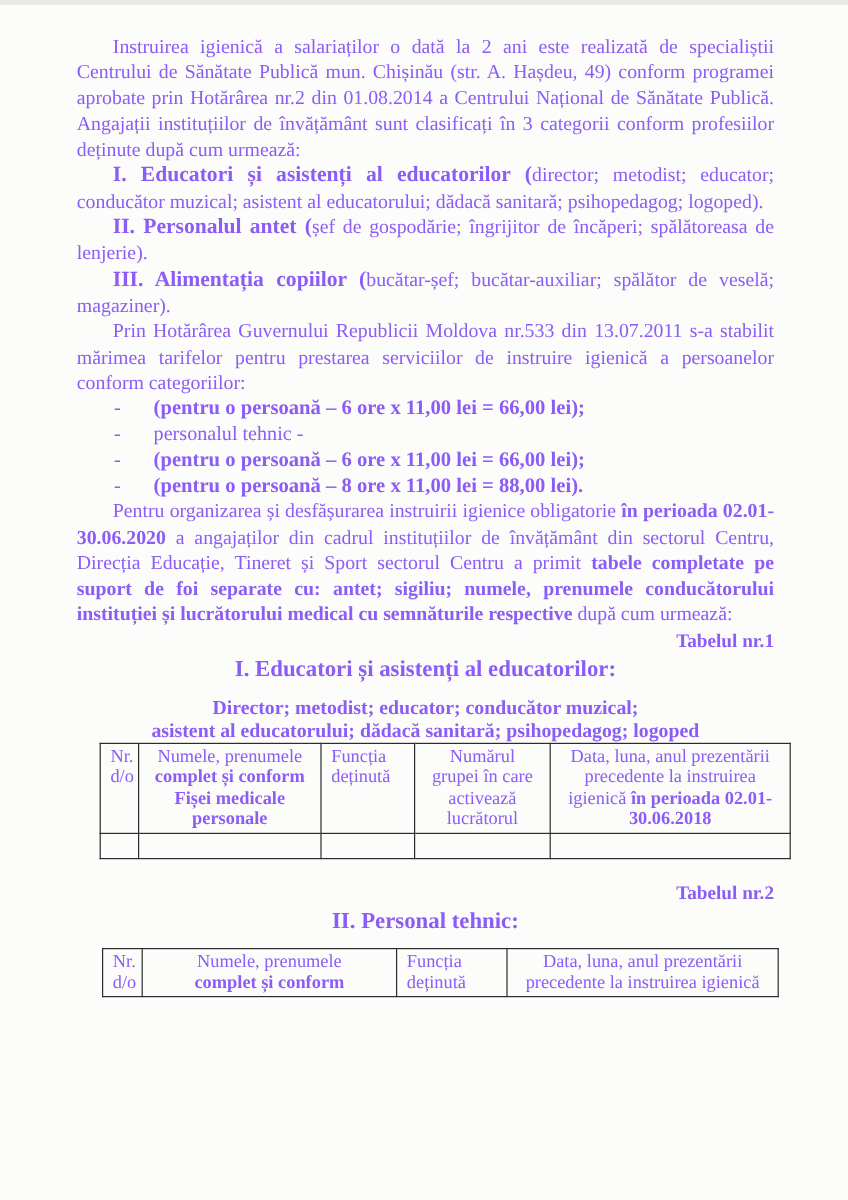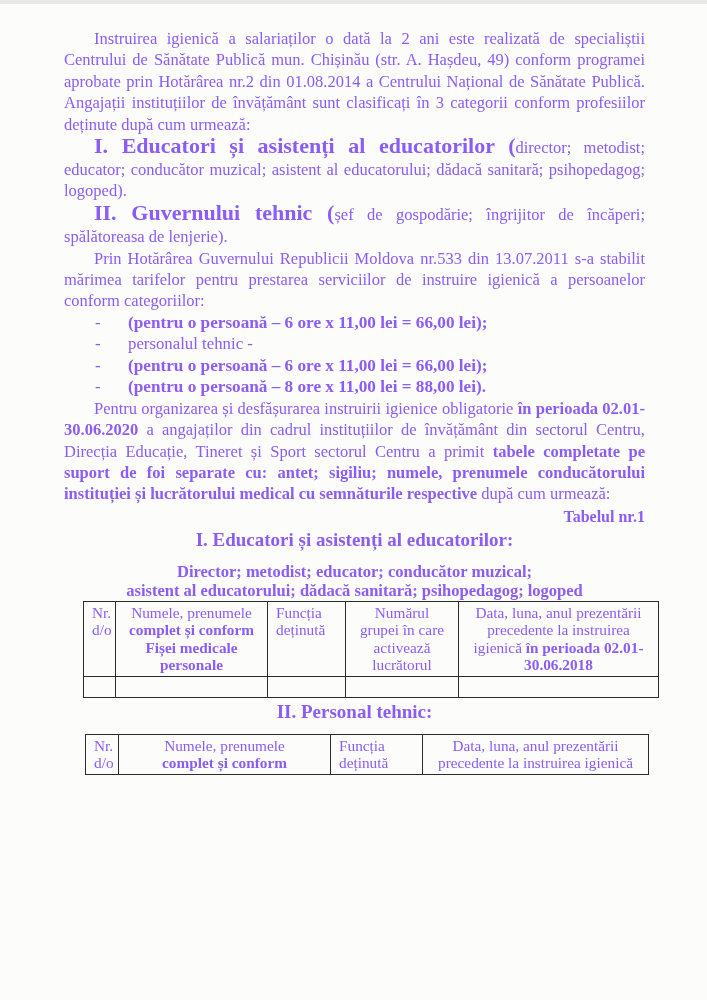--- a/index.html
+++ b/index.html
@@ -10,21 +10,21 @@
     margin:4px auto;
     background:#fcfcfa;
     color:#8b5cf6;
     font-family:"Liberation Serif","DejaVu Serif",serif;
     box-sizing:border-box;
     padding:24px 62px 8px 64px;
     overflow:hidden;
   }
   p.body { font-size:16.5px; line-height:21.4px; text-align:justify; text-indent:30px; margin:0; }
   .cat { font-size:16.5px; line-height:21.7px; text-align:justify; text-indent:30px; margin:0; }
-  .cat-title { font-weight:bold; font-size:22px; }
+  .cat-title { font-weight:bold; font-size:18px; }
   .b { font-weight:bold; }
   ul.tariffs { list-style:none; margin:0 0 0 31px; padding:0; }
   ul.tariffs li { font-size:16.8px; line-height:21.5px; white-space:nowrap; }
   ul.tariffs li .dash { display:inline-block; width:33px; }
   ul.tariffs li.b-item .txt { font-weight:bold; font-size:17.2px; }
   .p3 { margin-top:22px; }
   .tabel-label { text-align:right; font-weight:bold; font-size:16px; line-height:18px; margin:3px 0 0 0; }
   .sec-title { text-align:center; font-weight:bold; font-size:19px; line-height:24px; margin:2px 0 10px 0; }
   .subtitle { text-align:center; font-weight:bold; font-size:16.5px; line-height:19.5px; }
   table { border-collapse:collapse; table-layout:fixed; }
@@ -44,22 +44,23 @@
 </style>
 </head>
 <body>
 
 <div class="page">
 
   <p class="body">Instruirea igienică a salariaților o dată la 2 ani este realizată de specialiștii Centrului de Sănătate Publică mun. Chișinău (str. A. Hașdeu, 49) conform programei aprobate prin Hotărârea nr.2 din 01.08.2014 a Centrului Național de Sănătate Publică. Angajații instituțiilor de învățământ sunt clasificați în 3 categorii conform profesiilor deținute după cum urmează:</p>
 
   <p class="cat"><span class="cat-title">I. Educatori și asistenți al educatorilor (</span><span>director; metodist; educator; conducător muzical; asistent al educatorului; dădacă sanitară; psihopedagog; logoped).</span></p>
 
-  <p class="cat"><span class="cat-title">II. Guvernului tehnic (</span><span>șef de gospodărie; îngrijitor de încăperi; spălătoreasa de lenjerie).</span></p>
+  <p class="cat"><span class="cat-title">II. Personalul antet (</span><span>șef de gospodărie; îngrijitor de încăperi; spălătoreasa de lenjerie).</span></p>
 
+  <p class="cat"><span class="cat-title">III. Alimentația copiilor (</span><span>bucătar-șef; bucătar-auxiliar; spălător de veselă; magaziner).</span></p>
 
   <p class="body">Prin Hotărârea Guvernului Republicii Moldova nr.533 din 13.07.2011 s-a stabilit mărimea tarifelor pentru prestarea serviciilor de instruire igienică a persoanelor conform categoriilor:</p>
 
   <ul class="tariffs">
     <li class="b-item"><span class="dash">-</span><span class="txt">(pentru o persoană – 6 ore x 11,00 lei = 66,00 lei);</span></li>
     <li><span class="dash">-</span><span class="txt">personalul tehnic -</span></li>
     <li class="b-item"><span class="dash">-</span><span class="txt">(pentru o persoană – 6 ore x 11,00 lei = 66,00 lei);</span></li>
     <li class="b-item"><span class="dash">-</span><span class="txt">(pentru o persoană – 8 ore x 11,00 lei = 88,00 lei).</span></li>
   </ul>
 
@@ -91,20 +92,21 @@
     <tr class="empty">
       <td></td>
       <td></td>
       <td></td>
       <td></td>
       <td></td>
     </tr>
   </tbody>
     </table>
 
+  <div class="tabel-label lbl2">Tabelul nr.2</div>
 
   <div class="sec-title">II. Personal tehnic:</div>
 
 
   <table class="t2">
     <colgroup>
         <col style="width:33px">
         <col style="width:212px">
         <col style="width:92px">
         <col style="width:226px">

